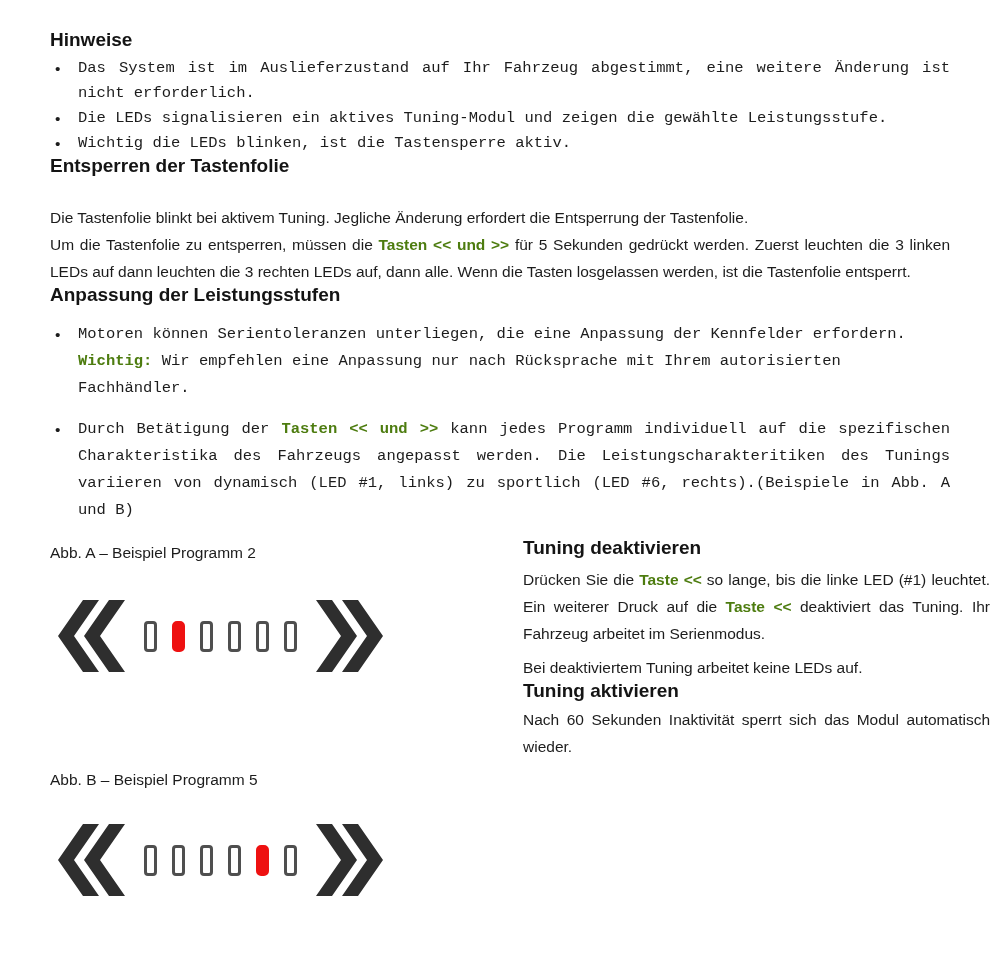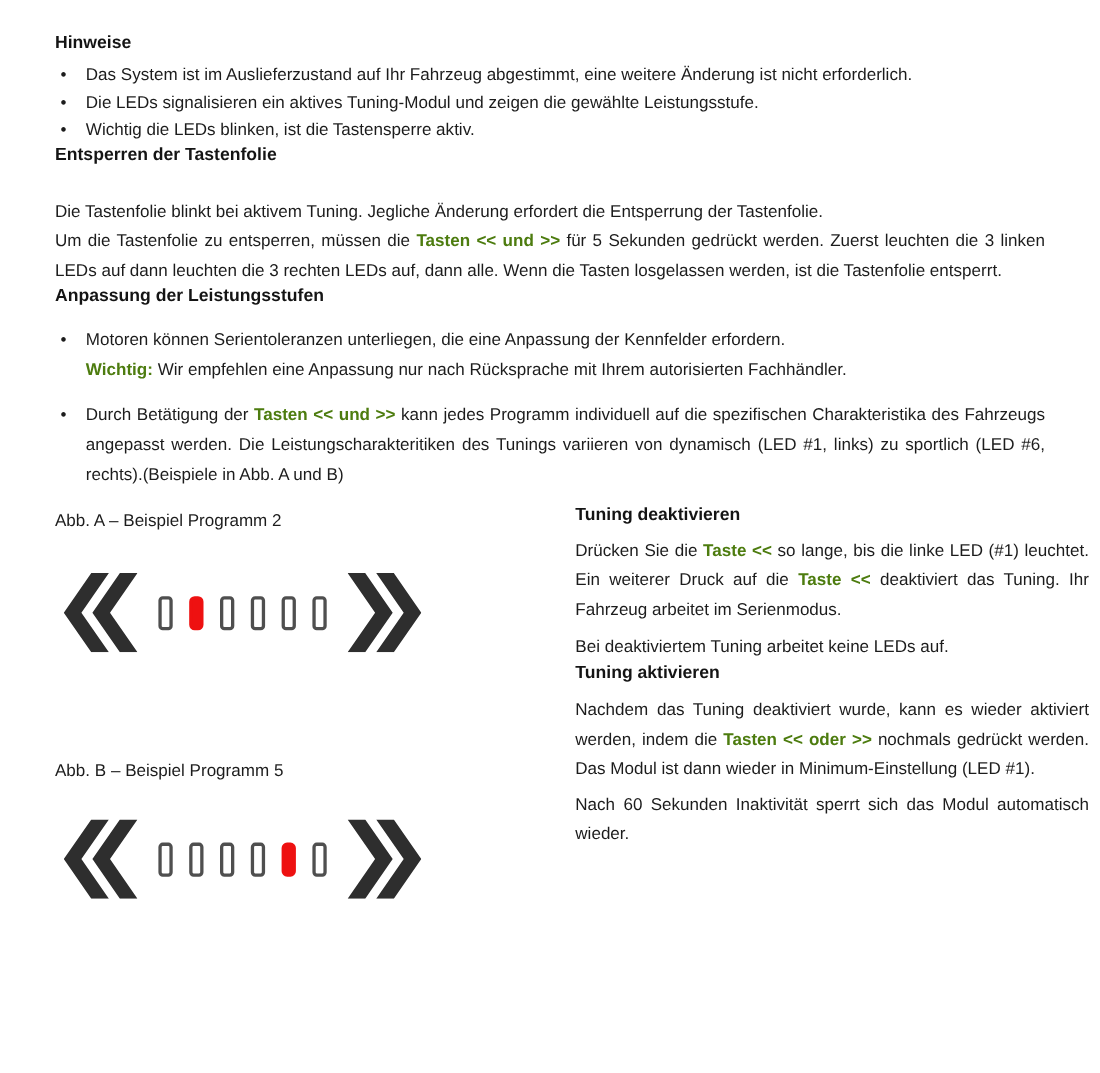--- a/index.html
+++ b/index.html
@@ -8,35 +8,35 @@
     width:1000px;height:975px;
     box-sizing:border-box;
     padding:30px 50px 0 50px;
     background:#ffffff;
     color:#1c1c1c;
     font-family:"Liberation Sans", sans-serif;
     font-size:15.5px;
     overflow:hidden;
   }
   h3.sec{
-    font-size:16px;
+    font-size:19px;
     font-weight:700;
     color:#141414;
     margin:0;
     line-height:20px;
   }
   p{margin:0;line-height:27px;}
   .just{text-align:justify;}
   ul.blist{list-style:none;margin:6px 0 0 0;padding:0;}
   ul.blist li{display:flex;line-height:25px;margin:0;}
   ul.blist.spaced{margin-top:16px;}
   ul.blist.spaced li{line-height:27px;}
   ul.blist.spaced li + li{margin-top:14px;}
   .bullet{width:28px;flex:none;padding-left:5px;box-sizing:border-box;}
-  .li-text{flex:1;}
+  .li-text{flex:1;font-family:Liberation Mono, monospace;}
   .mt-entsperren{margin-top:24px;}
   .mt-para1{margin-top:28px;}
   .mt-anpassung{margin-top:29px;}
   .two-col{display:flex;margin-top:14px;gap:40px;}
   .col-left{width:433px;flex:none;}
   .col-right{width:467px;flex:none;}
   .caption{line-height:22px;margin-top:4px;}
   .caption-b{margin-top:97px;}
   .ledgraphic{
     display:flex;align-items:center;gap:19px;
@@ -148,18 +148,17 @@
         </svg>
       </div>
     </div>
 
     <div class="col-right">
       <h3 class="sec rt-h3">Tuning deaktivieren</h3>
       <p class="just rt-p1"><span>Drücken Sie die </span><b>Taste &lt;&lt;</b><span> so lange, bis die linke LED (#1) leuchtet. Ein weiterer Druck auf die </span><b>Taste &lt;&lt;</b><span> deaktiviert das Tuning. Ihr Fahrzeug arbeitet im Serienmodus.</span></p>
       <p class="rt-p2"><span>Bei deaktiviertem Tuning arbeitet keine LEDs auf.</span></p>
 
       <h3 class="sec rt-h3b">Tuning aktivieren</h3>
-      <p class="just rt-p3"><span>Nachdem das Tuning deaktiviert wurde, kann es wieder aktiviert werden, indem die </span><b>Tasten &lt;&lt; oder &gt;&gt;</b><span> nochmals gedrückt werden. Das Modul ist dann wieder in Minimum-Einstellung (LED #1).</span></p>
       <p class="just rt-p4"><span>Nach 60 Sekunden Inaktivität sperrt sich das Modul automatisch wieder.</span></p>
     </div>
 
   </div>
 </div>
 
 </body></html>

